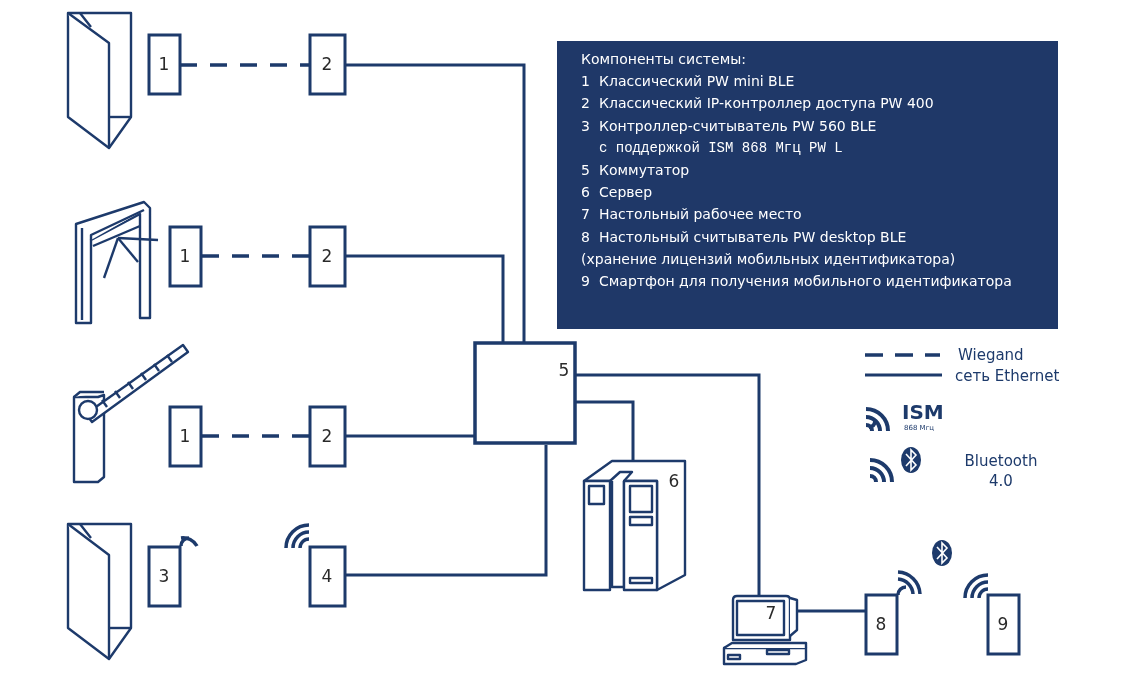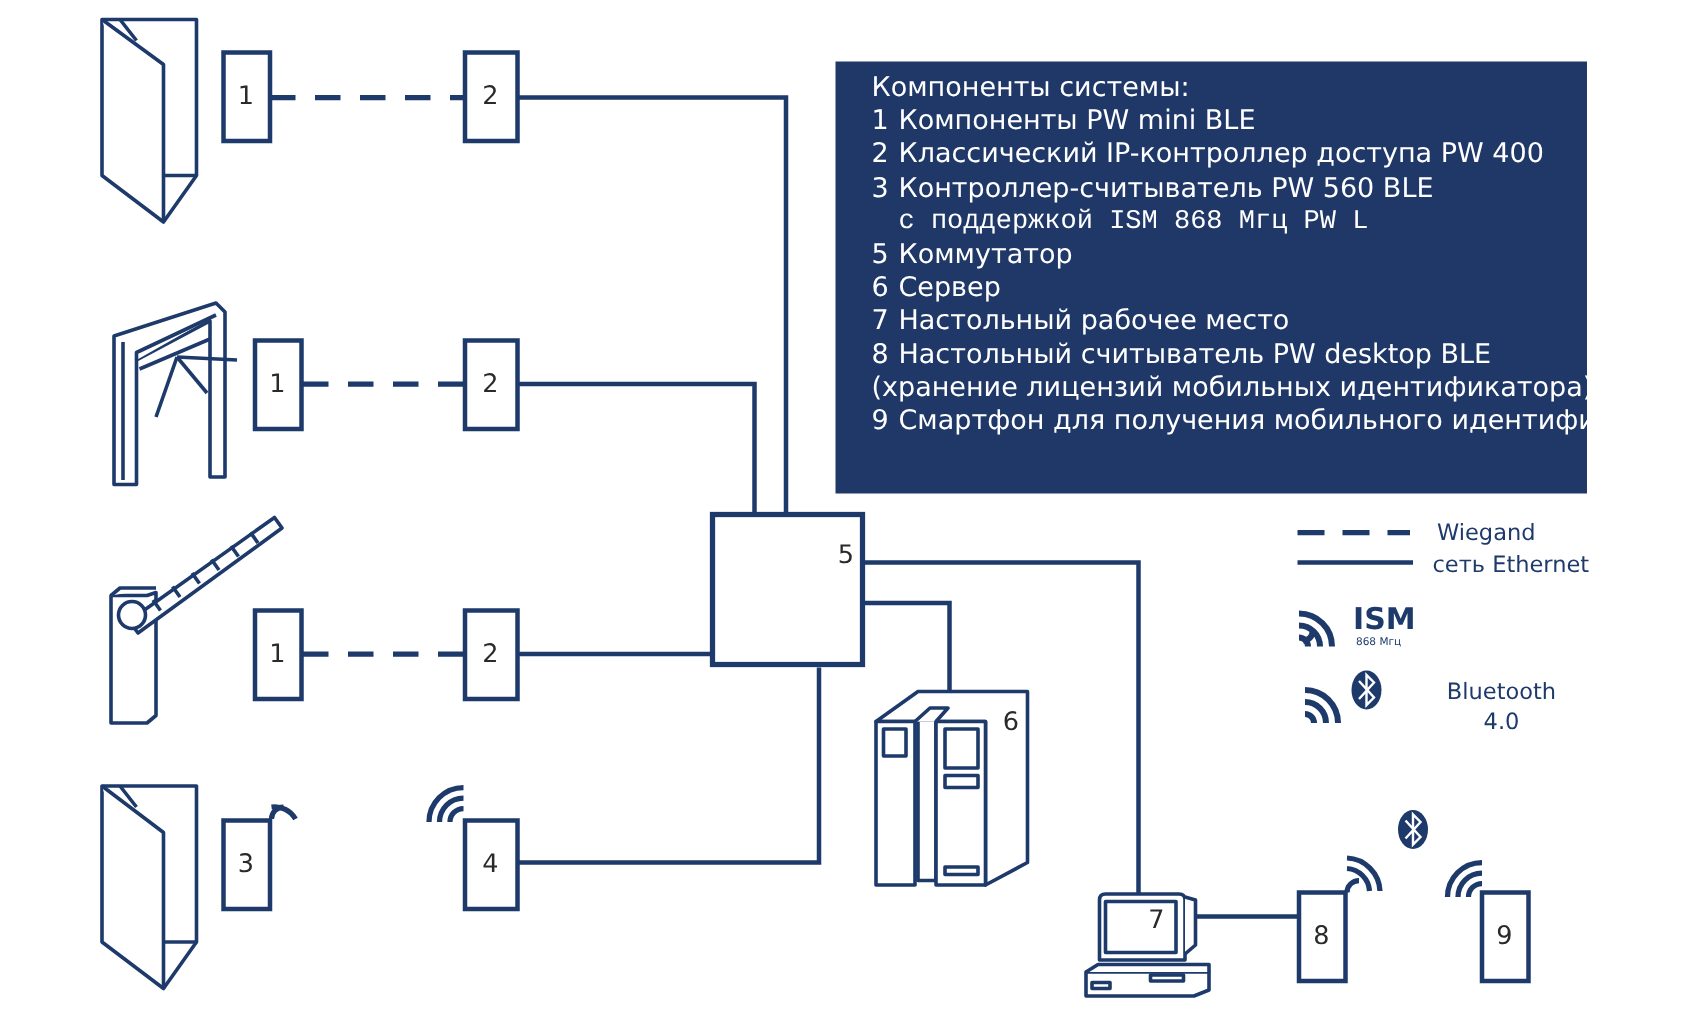--- a/index.html
+++ b/index.html
@@ -9,21 +9,21 @@
   .dash { stroke: #1d3a6b; stroke-width: 3.5; fill: none; stroke-dasharray: 17 13; }
   .box { stroke: #1d3a6b; stroke-width: 3; fill: #ffffff; }
   .shape { stroke: #1d3a6b; stroke-width: 2.4; fill: #ffffff; stroke-linejoin: round; }
   .num { font-family: "DejaVu Sans", sans-serif; font-size: 17px; fill: #2a2a2a; text-anchor: middle; dominant-baseline: middle; }
   .legend-text { font-family: "DejaVu Sans", sans-serif; font-size: 15px; fill: #1d3a6b; }
   .arc { stroke: #1d3a6b; fill: none; stroke-linecap: butt; }
 
   #components-panel {
     position: absolute; left: 557px; top: 41px; width: 501px; height: 288px;
     background: #1f3868; color: #ffffff;
-    font-family: "DejaVu Sans", sans-serif; font-size: 18px; line-height: 22.2px;
+    font-family: "DejaVu Sans", sans-serif; font-size: 14px; line-height: 22.2px;
     box-sizing: border-box; padding: 7px 10px 0 24px;
   }
   #components-panel .row { white-space: nowrap; }
   #components-panel .n { display: inline-block; width: 18px; }
   #components-panel .indent { padding-left: 18px; font-family: Liberation Mono, monospace; }
 </style>
 </head>
 <body>
 
 <svg id="diagram" viewBox="0 0 1132 679" xmlns="http://www.w3.org/2000/svg">
@@ -178,21 +178,21 @@
       <ellipse cx="911" cy="460" rx="10" ry="13" fill="#1d3a6b"></ellipse>
       <path d="M906,454 L916,465 L911,470 L911,450 L916,455 L906,466" stroke="#ffffff" stroke-width="1.6" fill="none"></path>
     </g>
     <text class="legend-text" x="1001" y="466" text-anchor="middle">Bluetooth</text>
     <text class="legend-text" x="1001" y="486" text-anchor="middle">4.0</text>
   </g>
 </svg>
 
 <div id="components-panel">
   <div class="row">Компоненты системы:</div>
-  <div class="row"><span class="n">1</span><span>Компоненты PW mini BLE</span></div>
+  <div class="row"><span class="n">1</span><span>Классический PW mini BLE</span></div>
   <div class="row"><span class="n">2</span><span>Классический IP-контроллер доступа PW 400</span></div>
   <div class="row"><span class="n">3</span><span>Контроллер-считыватель PW 560 BLE</span></div>
   <div class="row indent">с поддержкой ISM 868 Мгц PW L</div>
   <div class="row"><span class="n">5</span><span>Коммутатор</span></div>
   <div class="row"><span class="n">6</span><span>Сервер</span></div>
   <div class="row"><span class="n">7</span><span>Настольный рабочее место</span></div>
   <div class="row"><span class="n">8</span><span>Настольный считыватель PW desktop BLE</span></div>
   <div class="row">(хранение лицензий мобильных идентификатора)</div>
   <div class="row"><span class="n">9</span><span>Смартфон для получения мобильного идентификатора</span></div>
 </div>

